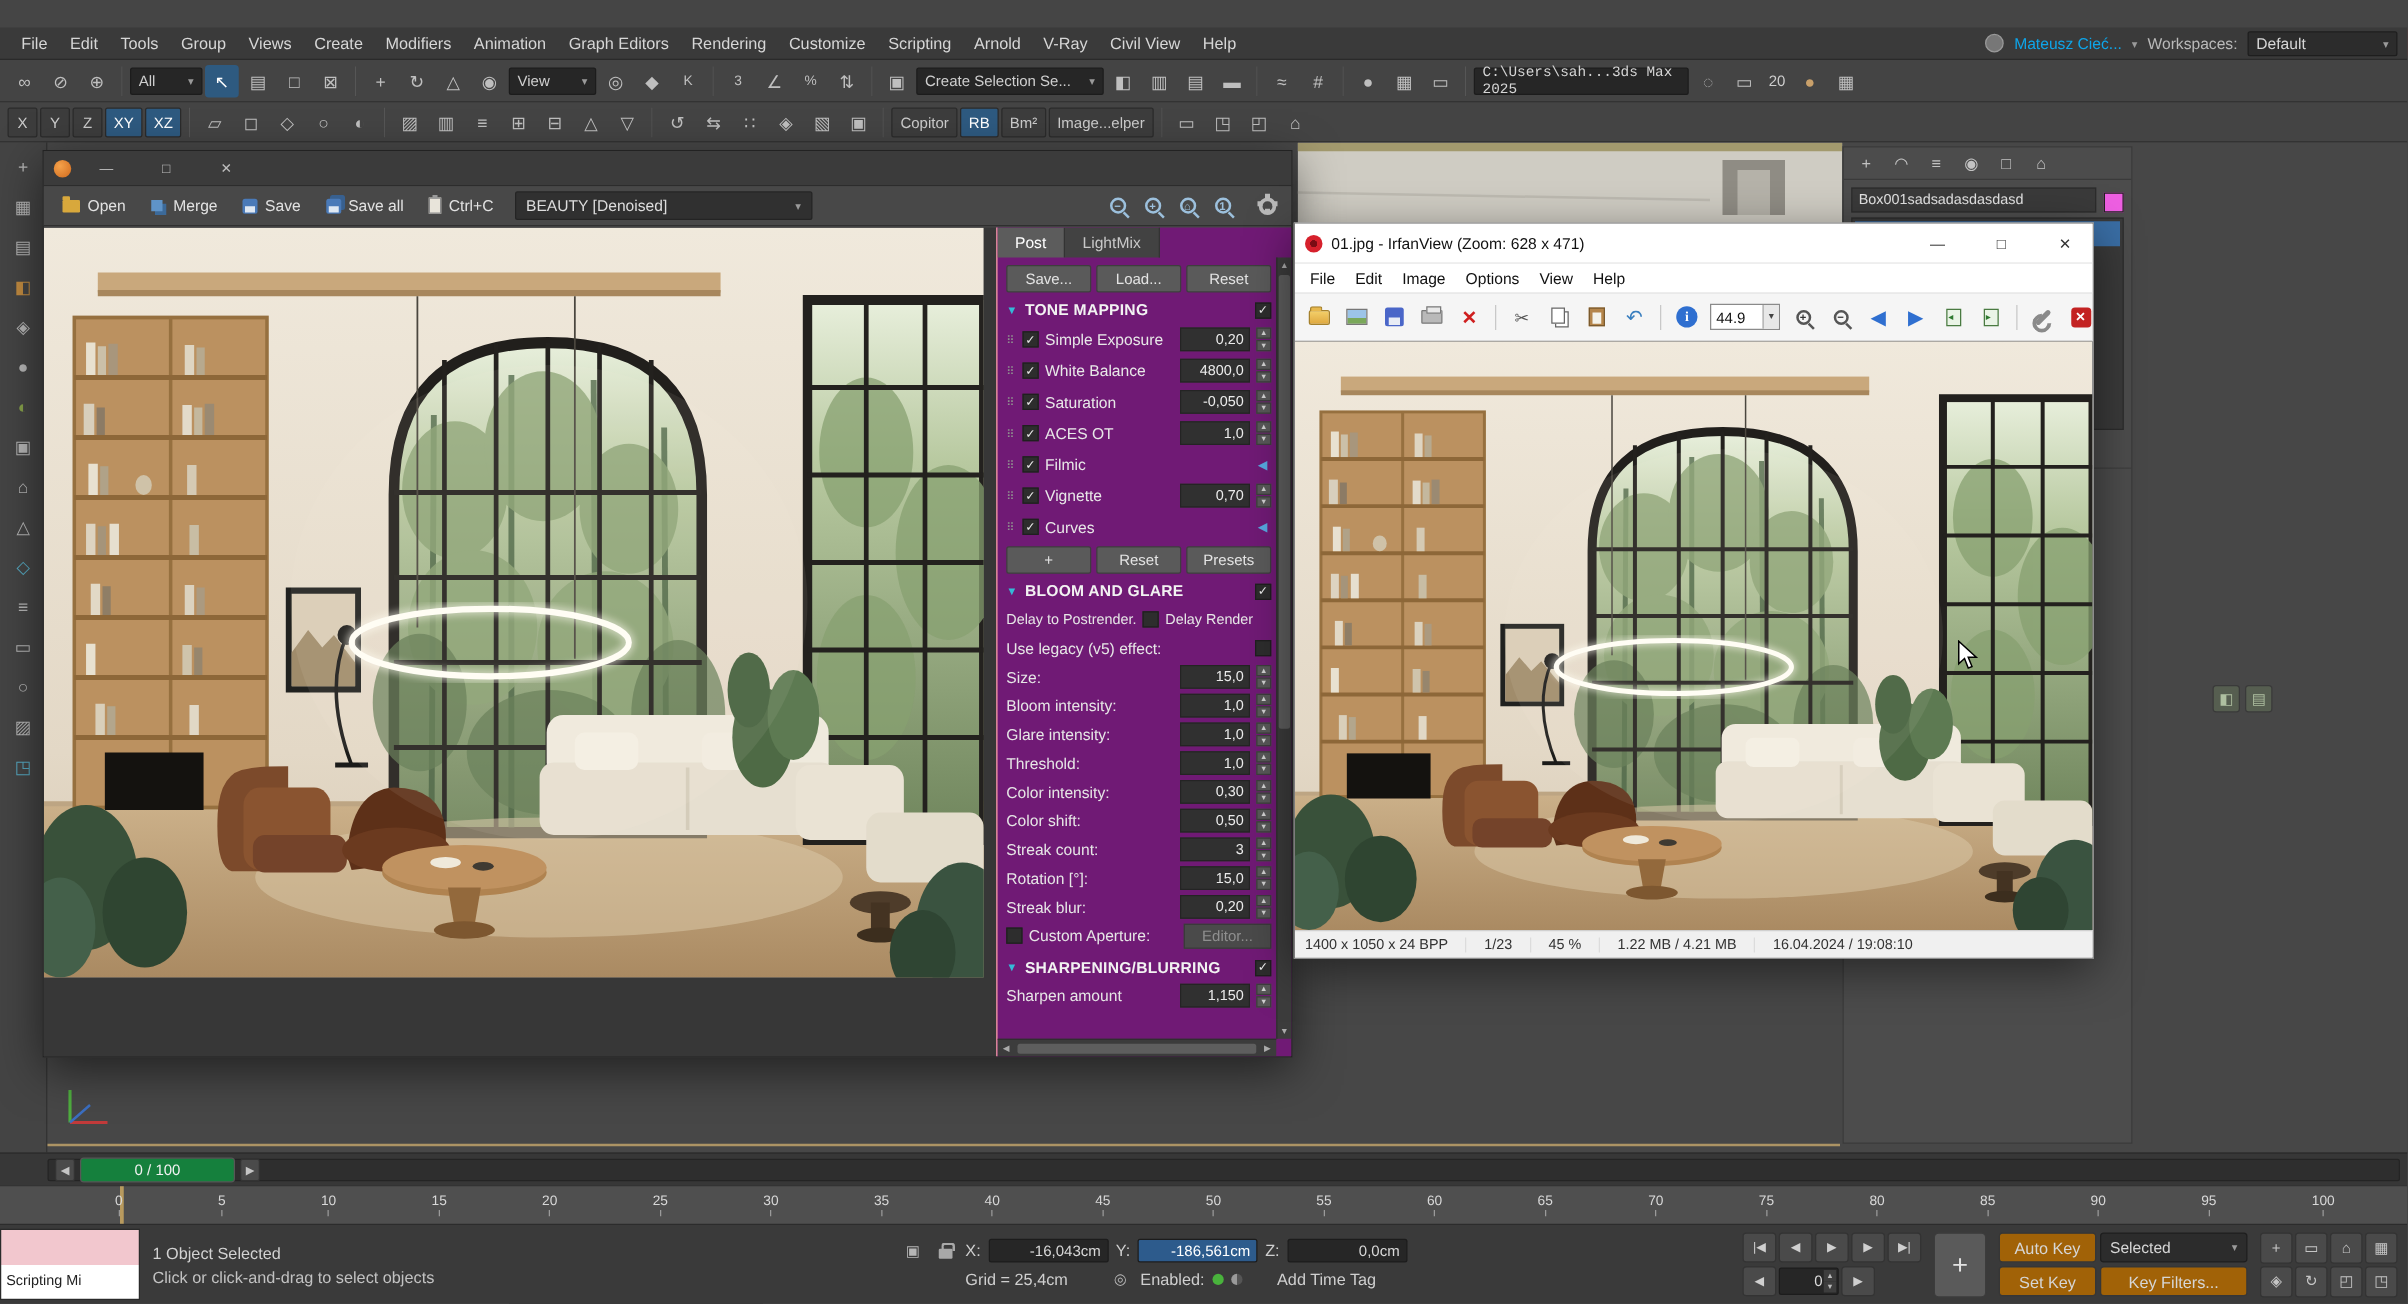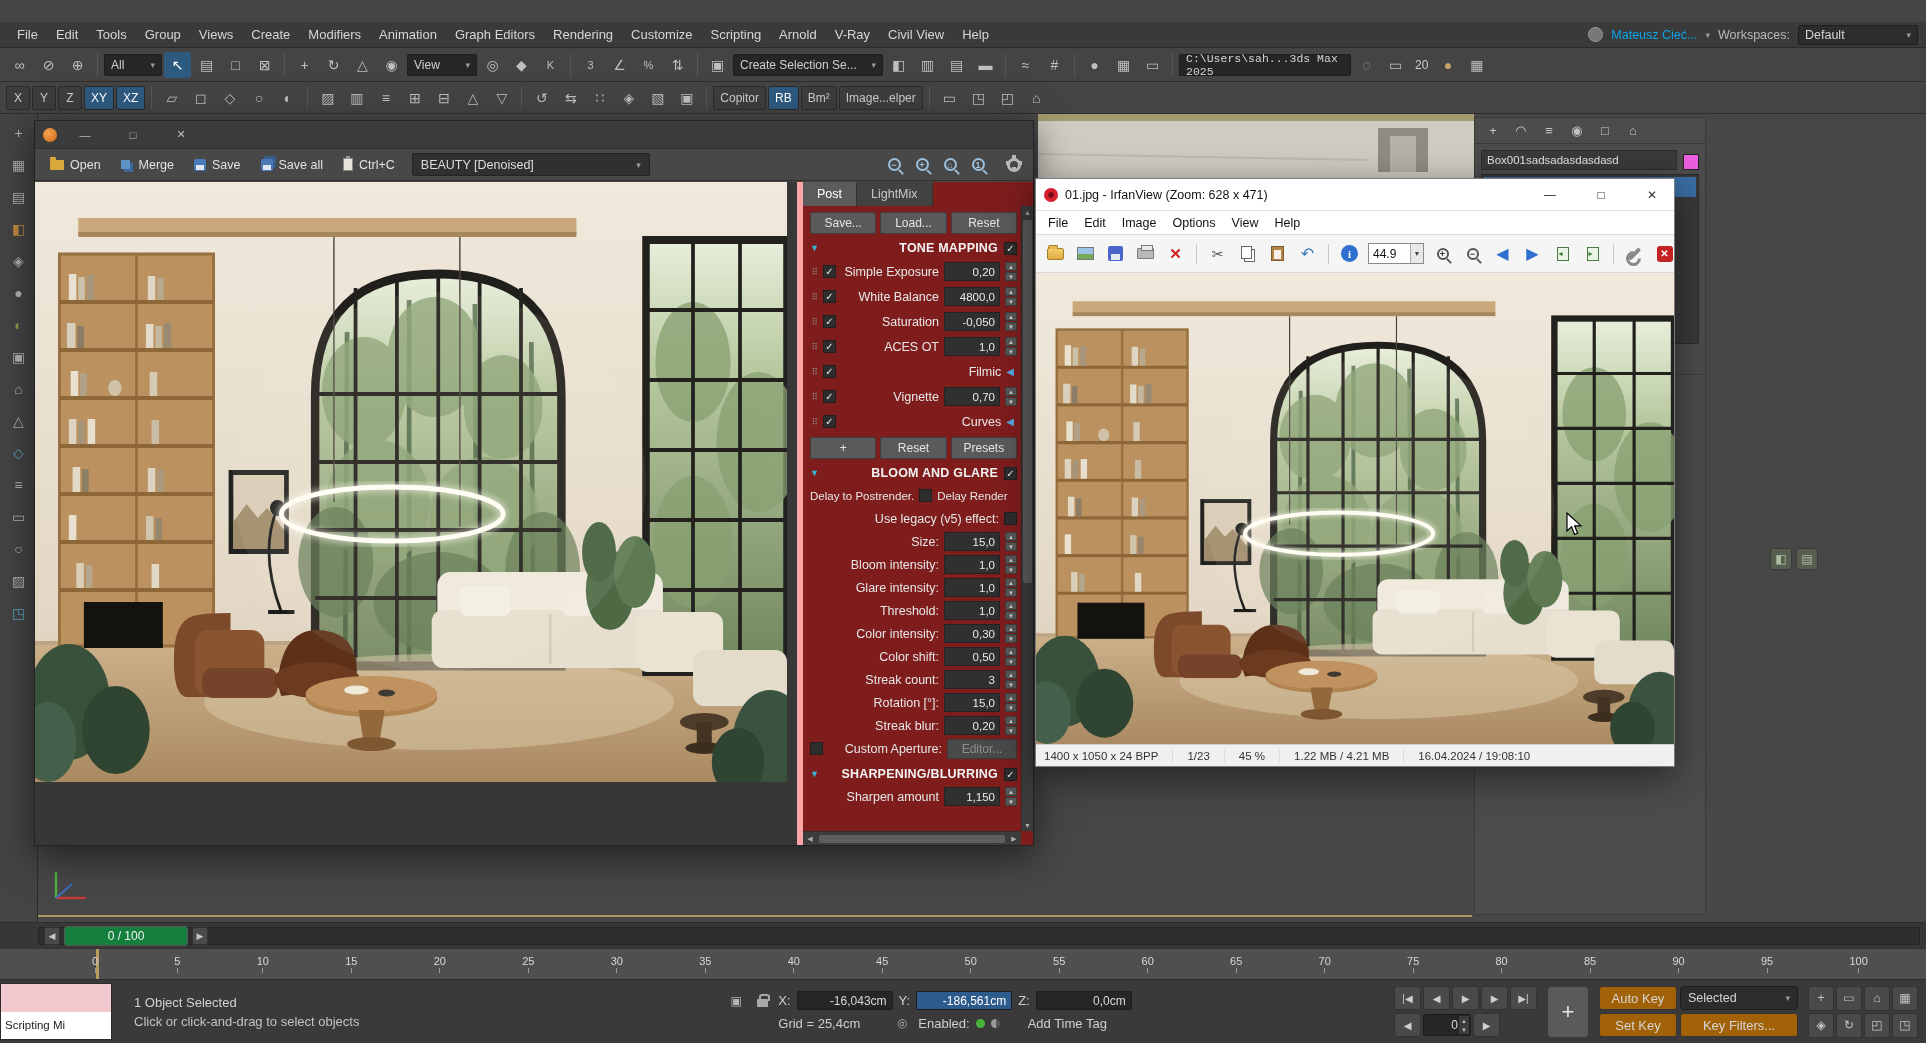--- a/index.html
+++ b/index.html
@@ -88,21 +88,21 @@
   .tick::after { content:""; width:1px; height:5px; background:#9a9a9a; }
   .frame-marker { position:absolute; left:96px; top:0; width:3px; height:100%; background:#b89a5e; }
 
   
   #max-statusbar { position:absolute; left:0; top:980px; width:100%; height:63px; background:#3a3a3a;
     display:flex; align-items:stretch; padding:3px 8px 3px 0; gap:10px; z-index:1; }
   .mini-listener { width:112px; display:flex; flex-direction:column; flex:none; border:1px solid #2a2a2a; }
   .ml-pink { flex:1; background:#f2c7ce; }
   .ml-white { flex:1; background:#ffffff; color:#222; font-size:11.5px; display:flex; align-items:center; padding:0 4px;
     white-space:nowrap; overflow:hidden; }
-  .status-texts { width:330px; display:flex; flex-direction:column; justify-content:center; gap:4px; flex:none;margin-left:12px; }
+  .status-texts { width:330px; display:flex; flex-direction:column; justify-content:center; gap:4px; flex:none; }
   .status-line1 { color:#d2d2d2; font-size:13px; }
   .status-line2 { color:#c2c2c2; font-size:13px; }
   .coords-block { display:flex; flex-direction:column; justify-content:center; gap:4px; flex:none; }
   .coords-row { display:flex; align-items:center; gap:6px; }
   .clab { color:#cfcfcf; font-size:13px; }
   .cfield { width:96px; height:19px; background:#262626; border:1px solid #1c1c1c; color:#d9d9d9;
     font-size:12px; display:flex; align-items:center; justify-content:flex-end; padding:0 5px; border-radius:2px; }
   .cfield.sel { background:#2d5b8c; color:#fff; }
   .mini-ico { width:20px; height:18px; display:flex; align-items:center; justify-content:center; color:#b5b5b5; font-size:12px; }
   .lock { width:11px; height:8px; background:#a8a8a8; border-radius:1px; position:relative; margin-top:5px; }
@@ -161,21 +161,21 @@
     display:flex; align-items:center; justify-content:center; color:#9cc0dd; font-size:9px; font-weight:bold; }
   .mag::after { content:""; position:absolute; right:-5px; bottom:-4px; width:6px; height:2px; background:#9cc0dd;
     transform:rotate(45deg); }
   .corzoom { width:26px; height:24px; display:flex; align-items:center; justify-content:center; border-radius:3px; flex:none; }
   .gear { width:14px; height:14px; border-radius:50%; border:3px solid #b9b9b9; position:relative; }
   .gear::before { content:""; position:absolute; left:2px; top:-6px; width:4px; height:4px; background:#b9b9b9;
     box-shadow:0 12px 0 #b9b9b9, -6px 6px 0 #b9b9b9, 6px 6px 0 #b9b9b9; }
   .cor-body { position:absolute; top:61px; bottom:0; left:0; right:0; display:flex; }
   .cor-image { flex:1; background:#373737; position:relative; overflow:hidden; }
   .cor-image svg { position:absolute; left:0; top:0; }
-  .cor-panel { width:236px; background:#7f1d1d; border-left:6px solid #fca5a5; position:relative; overflow:hidden;text-align:right; }
+  .cor-panel { width:236px; background:#701a75; border-left:1px solid #fca5a5; position:relative; overflow:hidden; }
   .cor-tabs { height:24px; display:flex; }
   .cor-tab { padding:0 14px; display:flex; align-items:center; font-size:12.5px; color:#c8c8c8; background:#424242;
     border-right:1px solid #333; }
   .cor-tab.active { background:#5c5c5c; color:#ffffff; }
   .panel-scroll { position:absolute; top:24px; left:0; right:12px; bottom:14px; overflow:hidden; padding:6px 4px 0 7px; }
   .pactions { display:flex; gap:4px; margin-bottom:6px; }
   .pbtn2 { flex:1; height:22px; background:#5a5a5a; border:1px solid #3e3e3e; border-radius:2px; color:#e4e4e4;
     font-size:12px; display:flex; align-items:center; justify-content:center; }
   .sec-h { display:flex; align-items:center; gap:6px; margin:7px 0 4px 0; }
   .sec-tri { color:#35b9d8; font-size:9px; }

